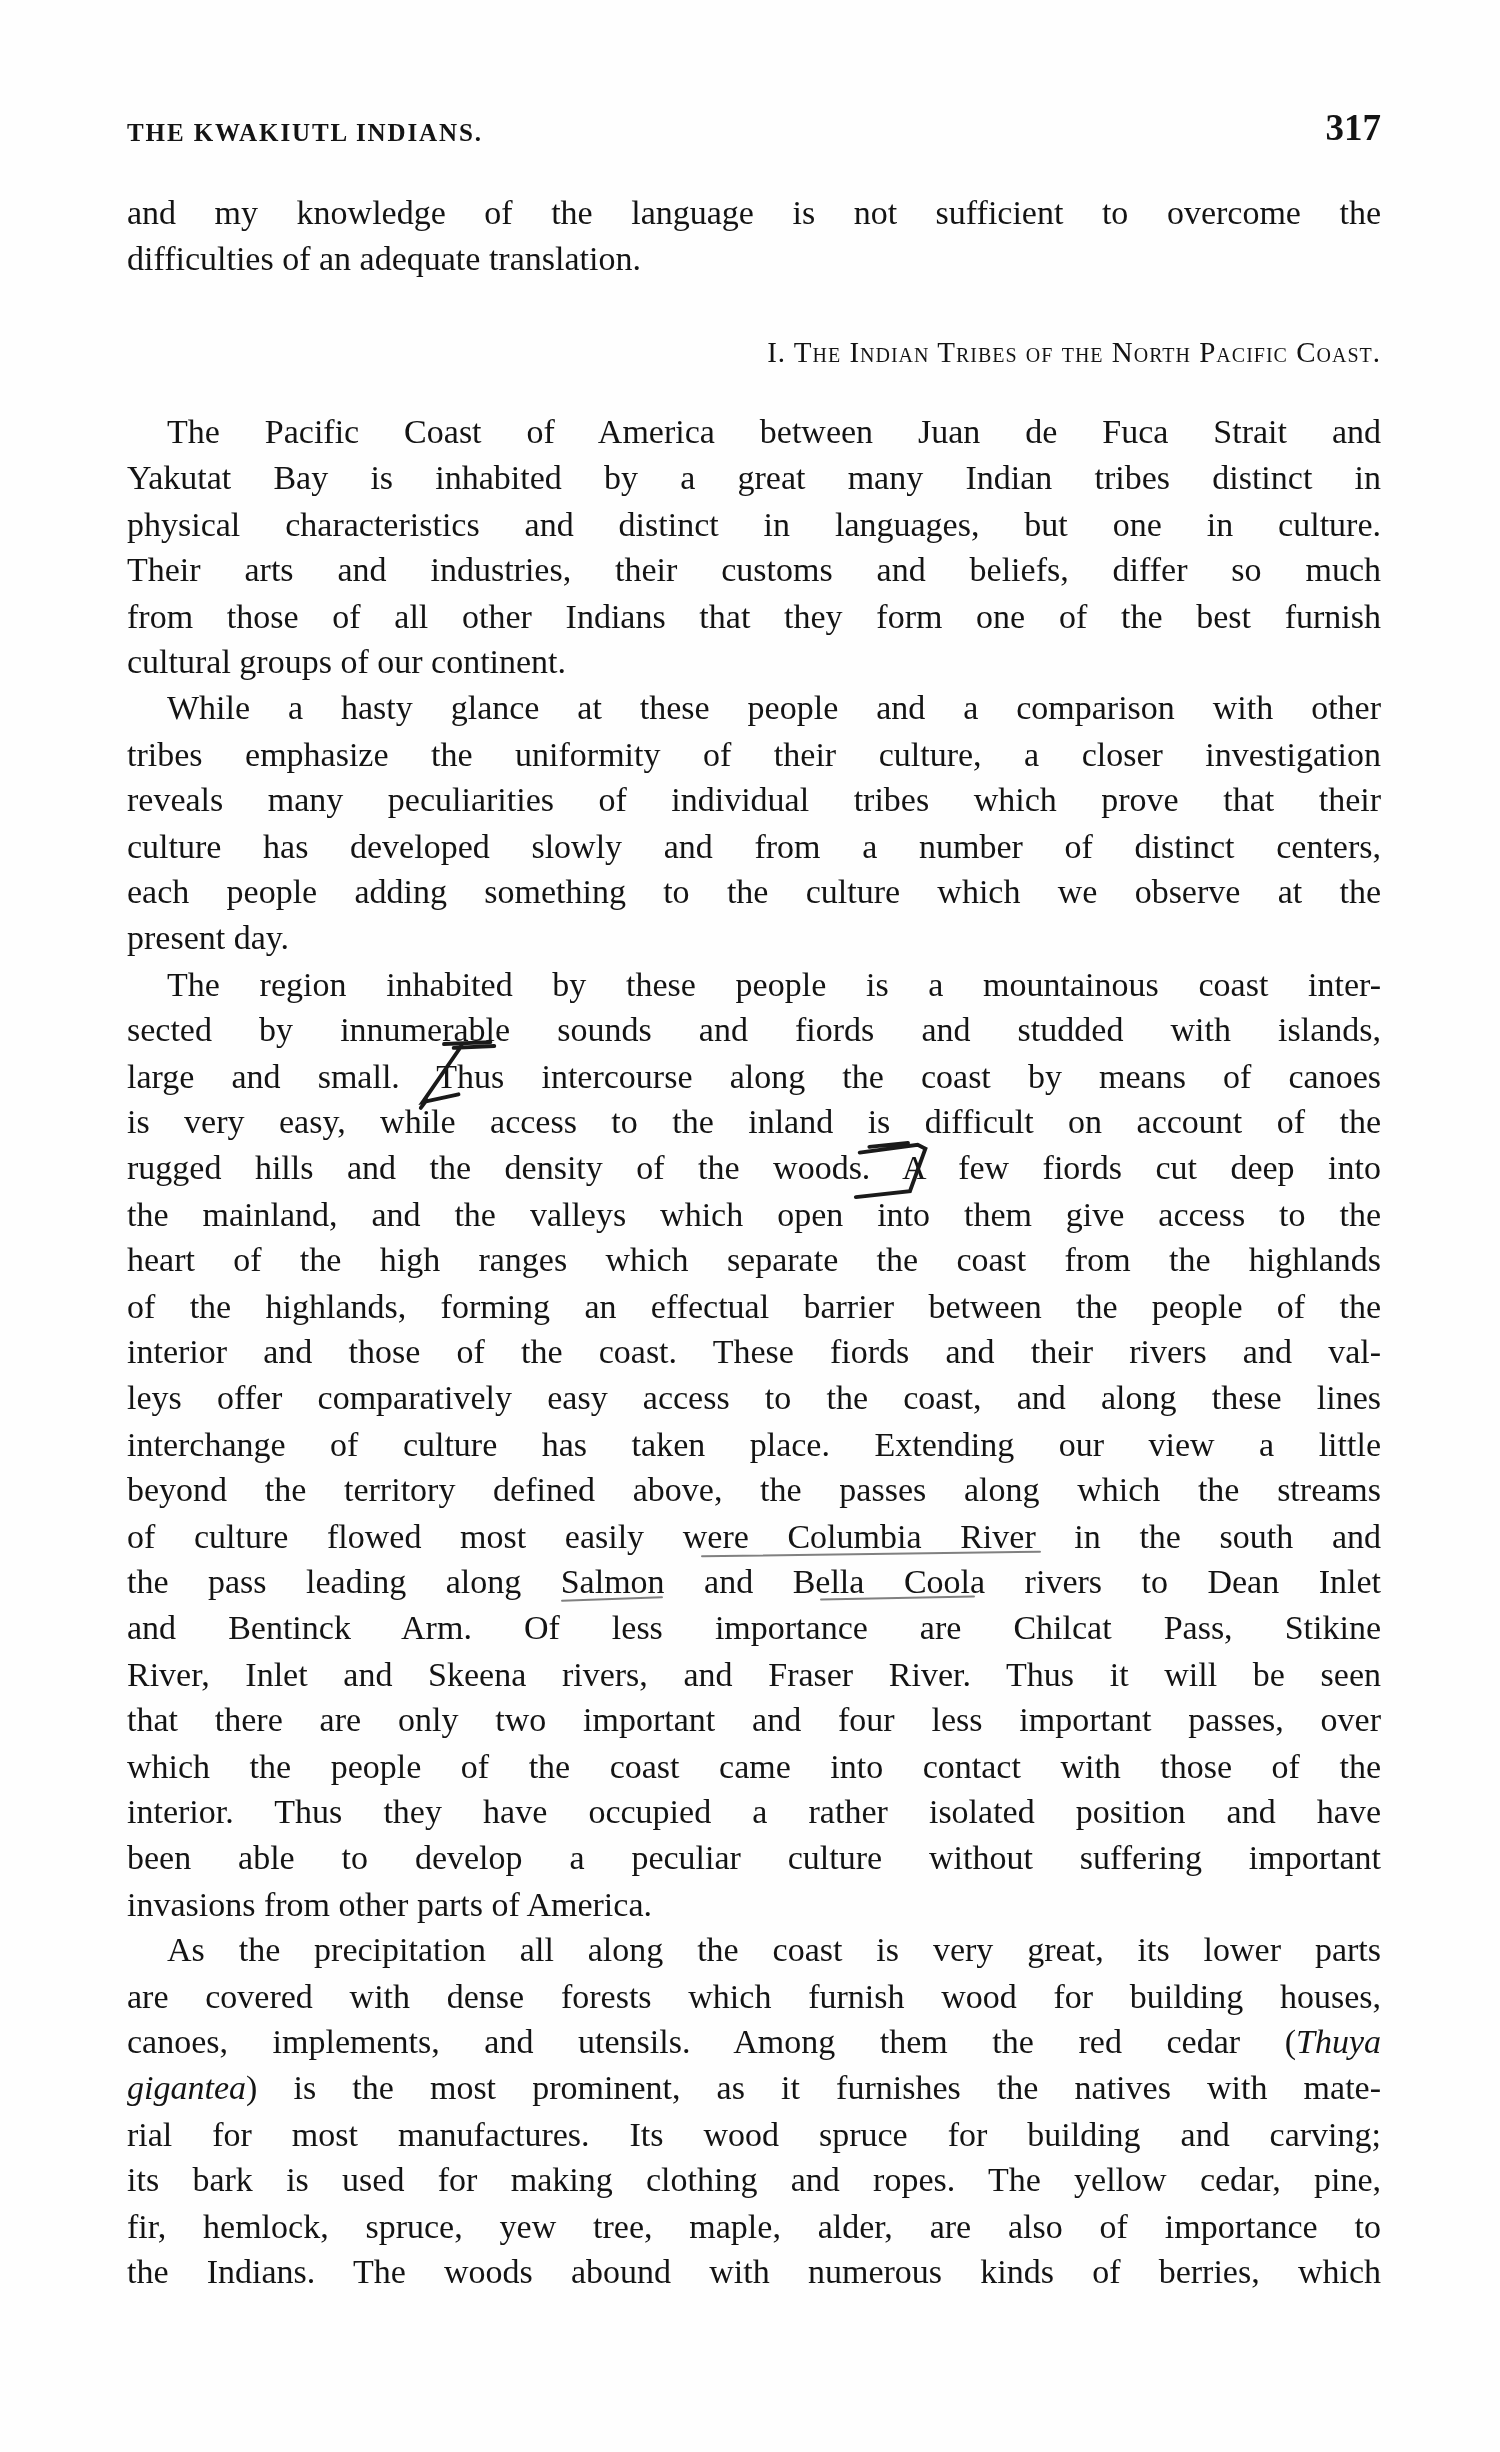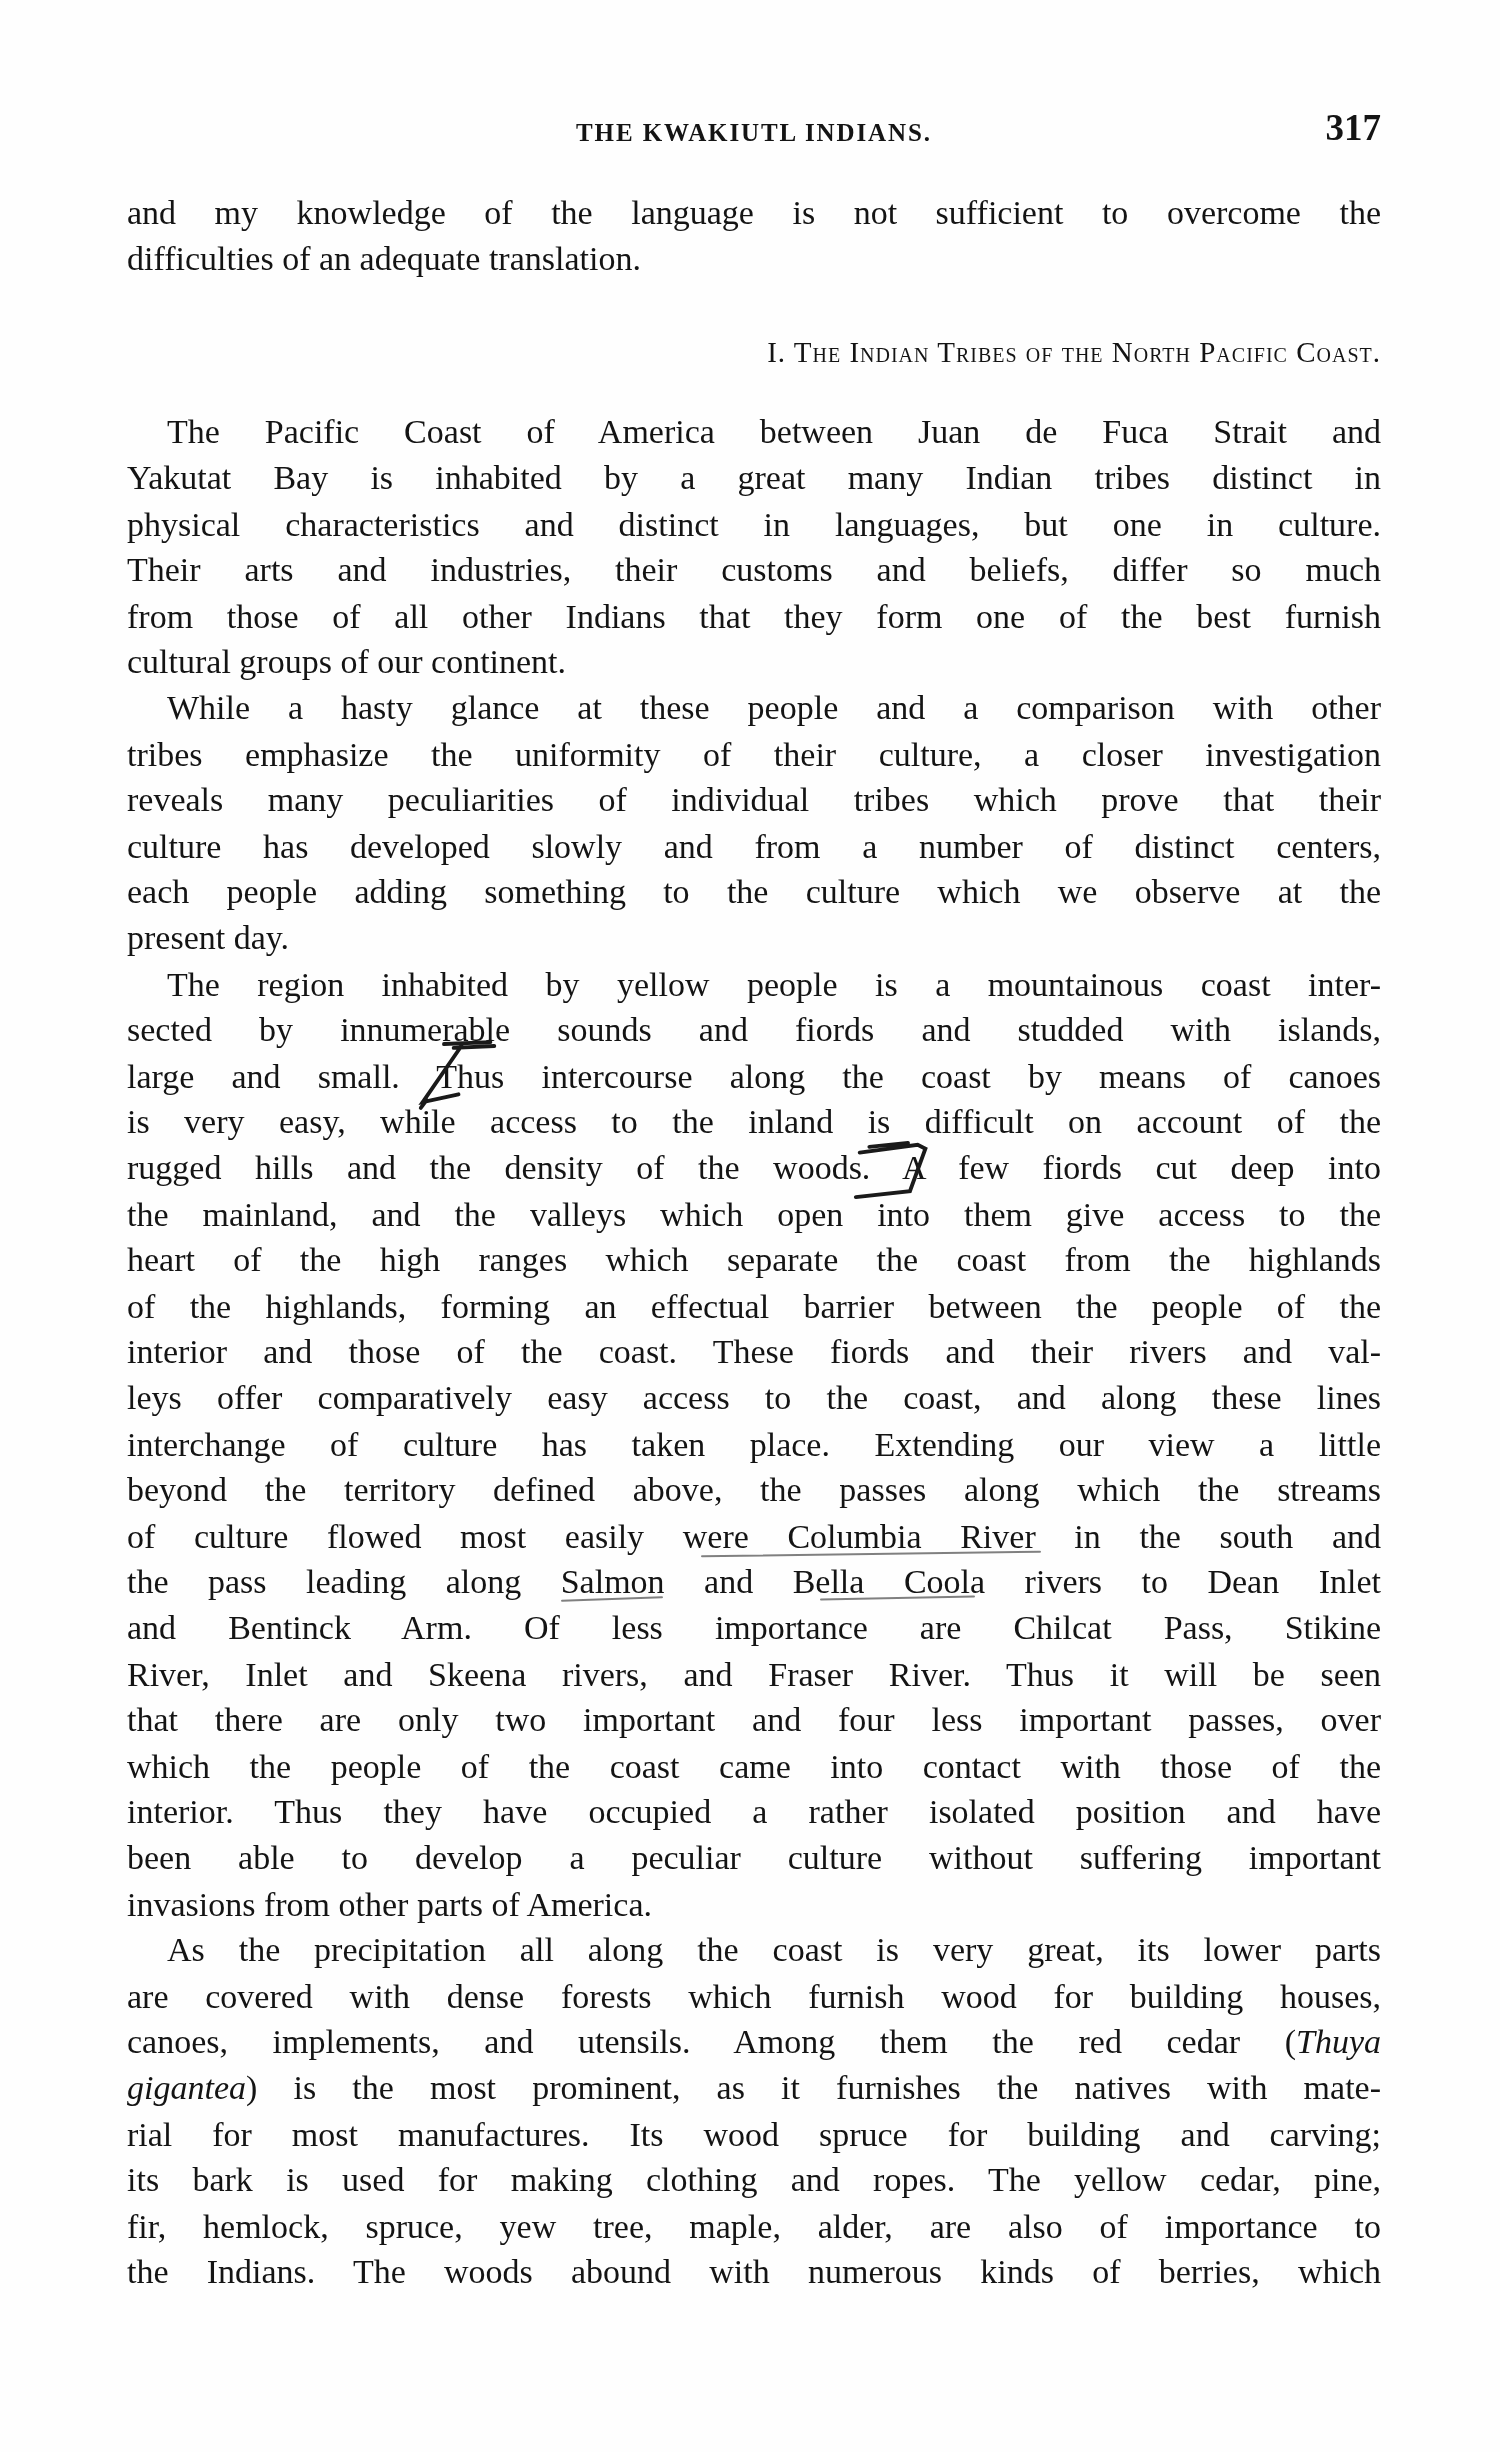--- a/index.html
+++ b/index.html
@@ -1,20 +1,20 @@
 <!DOCTYPE html>
 <html><head>
 <meta charset="utf-8">
 <style>
   html, body { margin: 0; padding: 0; background: #ffffff; }
   body { width: 1500px; height: 2452px; position: relative; overflow: hidden;
          font-family: "Liberation Serif", "DejaVu Serif", serif; color: #141414; }
   .page { position: absolute; left: 0; top: 0; width: 1500px; height: 2452px; background: #fefefe; }
   .running-head { position: absolute; left: 127px; width: 1254px; top: 118px; height: 29px; }
-  .running-title { position: absolute; left: 0; right: 0; text-align: center; font-size: 25px;
+  .running-title { position: absolute; left: 0; right: 0; text-align: left; font-size: 25px;
                    letter-spacing: 1.9px; font-weight: bold; line-height: 29px; }
   .page-number { position: absolute; right: 0; top: -9.7px; font-size: 37px; line-height: 39px; font-weight: bold; }
   .column { position: absolute; left: 127px; width: 1254px; top: 0; }
   .line { position: absolute; left: 0; width: 1254px; height: 46px; font-size: 34px; line-height: 46px;
           white-space: nowrap; text-align: justify; text-align-last: justify; }
   .line.indent { left: 40px; width: 1214px; }
   .line.last { text-align-last: left; }
   .section-title { position: absolute; left: 0; width: 1254px; text-align: right; font-size: 29px;
                    line-height: 39px; letter-spacing: 1px; font-variant: small-caps; }
   i { font-style: italic; }
@@ -50,21 +50,21 @@
     <div>
       <div class="line indent" style="top:685px">While a hasty glance at these people and a comparison with other</div>
       <div class="line" style="top:732px">tribes emphasize the uniformity of their culture, a closer investigation</div>
       <div class="line" style="top:777px">reveals many peculiarities of individual tribes which prove that their</div>
       <div class="line" style="top:824px">culture has developed slowly and from a number of distinct centers,</div>
       <div class="line" style="top:869px">each people adding something to the culture which we observe at the</div>
       <div class="line last" style="top:915px">present day.</div>
     </div>
 
     <div>
-      <div class="line indent" style="top:962px">The region inhabited by yellow people is a mountainous coast inter-</div>
+      <div class="line indent" style="top:962px">The region inhabited by these people is a mountainous coast inter-</div>
       <div class="line" style="top:1007px">sected by innumerable sounds and fiords and studded with islands,</div>
       <div class="line" style="top:1054px">large and small. Thus intercourse along the coast by means of canoes</div>
       <div class="line" style="top:1099px">is very easy, while access to the inland is difficult on account of the</div>
       <div class="line" style="top:1145px">rugged hills and the density of the woods. A few fiords cut deep into</div>
       <div class="line" style="top:1192px">the mainland, and the valleys which open into them give access to the</div>
       <div class="line" style="top:1237px">heart of the high ranges which separate the coast from the highlands</div>
       <div class="line" style="top:1284px">of the highlands, forming an effectual barrier between the people of the</div>
       <div class="line" style="top:1329px">interior and those of the coast.  These fiords and their rivers and val-</div>
       <div class="line" style="top:1375px">leys offer comparatively easy access to the coast, and along these lines</div>
       <div class="line" style="top:1422px">interchange of culture has taken place.  Extending our view a little</div>

